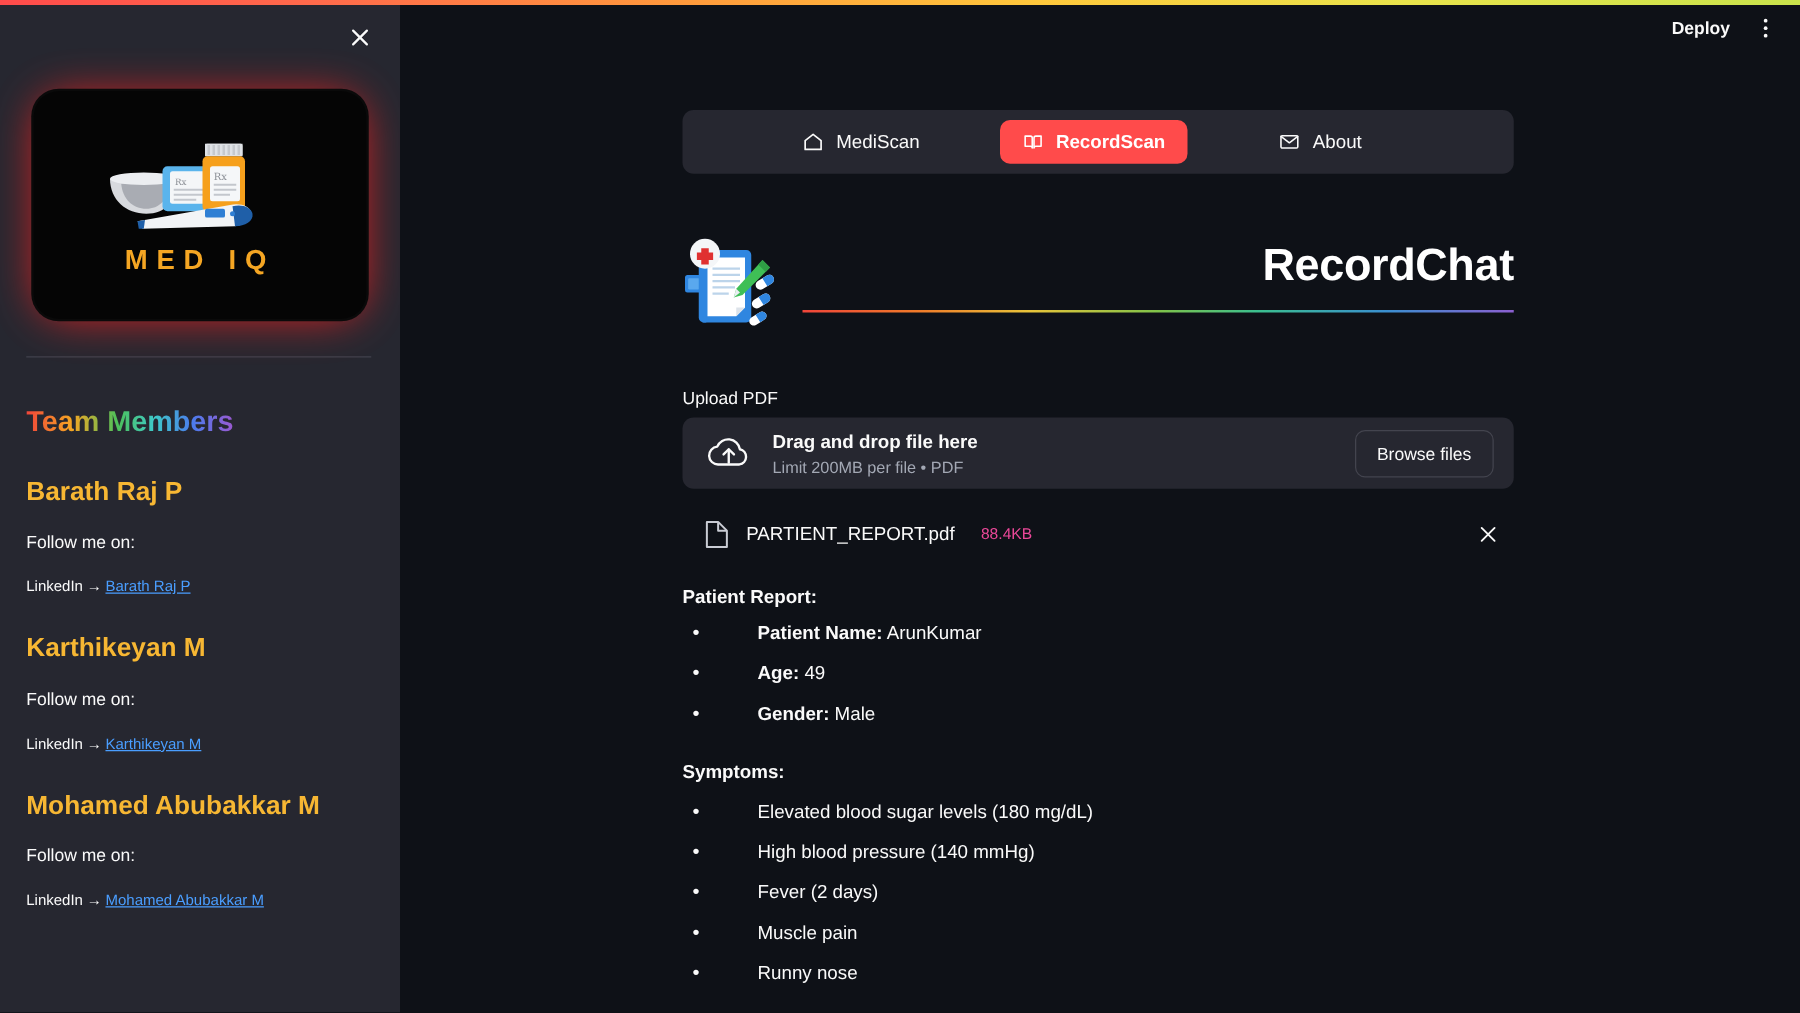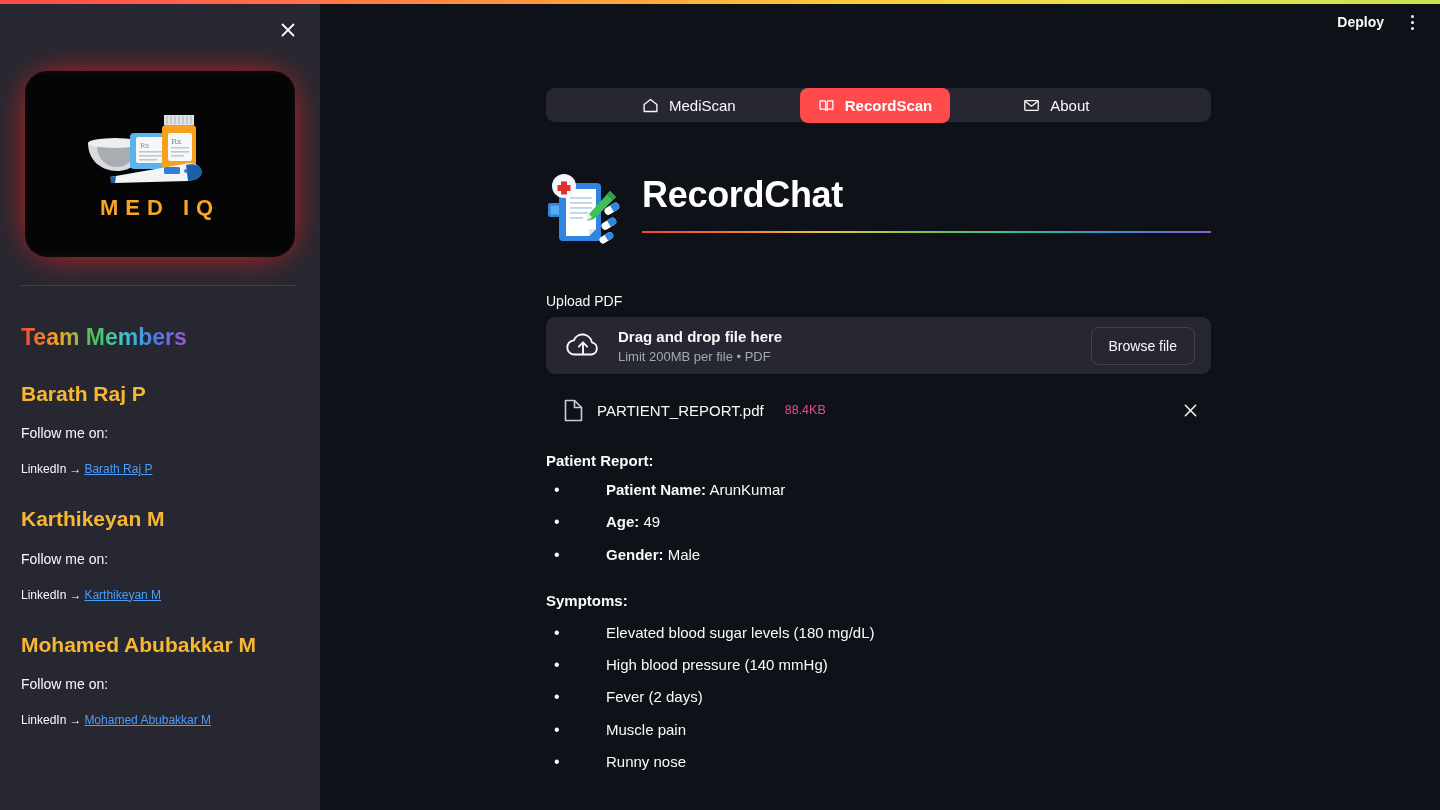--- a/index.html
+++ b/index.html
@@ -109,41 +109,41 @@
   #kebab-button span {
     width:3px; height:3px; border-radius:50%; background:#fafafa; display:block;
   }
 
   #content {
     position:absolute; left:226px; top:0; width:665px;
   }
 
   
   #tabbar {
-    margin-top:88px; height:34px; border-radius:9px;
+    margin-top:88px; height:51px; border-radius:9px;
     background:#262730; display:flex; align-items:center;
     padding:0 8px; gap:0;
   }
   .tab {
     display:flex; align-items:center; gap:10px;
     height:35px; padding:0 18px; border:none; cursor:pointer;
     background:transparent; color:#fafafa; border-radius:8px;
     font-family:"Liberation Sans", sans-serif; font-size:15px;
   }
   .tab svg { width:17px; height:17px; flex:none; }
   .tab.active {
     background:#ff4b4b; font-weight:700; color:#ffffff;
   }
   #tab-mediscan { margin-left:70px; }
   #tab-recordscan { margin-left:46px; }
   #tab-about { margin-left:55px; }
 
   
   #page-header {
-    margin-top:45px; display:flex; align-items:flex-start; gap:18px;
+    margin-top:45px; display:flex; align-items:flex-start; gap:18px;text-align:right;
   }
   #record-icon { width:78px; height:78px; flex:none; margin-top:2px; }
   #header-text { flex:1; padding-top:7px; }
   #page-title {
     font-size:36px; font-weight:700; color:#ffffff; line-height:1.15;
     letter-spacing:-.3px;
   }
   #title-rule {
     margin-top:16px; height:2px; width:100%;
     background:linear-gradient(90deg,#f0453a 0%,#f07a2a 16%,#e8c43a 32%,#7fc34a 50%,#3bbf8f 64%,#3a8fd0 82%,#8b5fd0 100%);
@@ -383,21 +383,21 @@
     <div id="dropzone">
       <svg id="cloud-icon" viewBox="0 0 40 40" fill="none" stroke="currentColor" stroke-width="2" stroke-linecap="round" stroke-linejoin="round">
         <path d="M11 29a7.5 7.5 0 0 1-.7-14.97A10 10 0 0 1 29.4 16.2 6.5 6.5 0 0 1 29 29z"></path>
         <path d="M20 27.5V16.5"></path>
         <path d="M15.6 20.6 L20 16.2 L24.4 20.6"></path>
       </svg>
       <div id="dropzone-text">
         <div id="dropzone-title">Drag and drop file here</div>
         <div id="dropzone-sub">Limit 200MB per file • PDF</div>
       </div>
-      <button id="browse-button">Browse file</button>
+      <button id="browse-button">Browse files</button>
     </div>
 
     <div id="file-row">
       <svg id="file-icon" viewBox="0 0 19 23" fill="none" stroke="currentColor" stroke-width="1.6" stroke-linejoin="round">
         <path d="M1.5 1.5h9l7 7v13h-16z"></path>
         <path d="M10.5 1.5v7h7"></path>
       </svg>
       <span id="file-name">PARTIENT_REPORT.pdf</span>
       <span id="file-size">88.4KB</span>
       <span id="file-spacer"></span>

